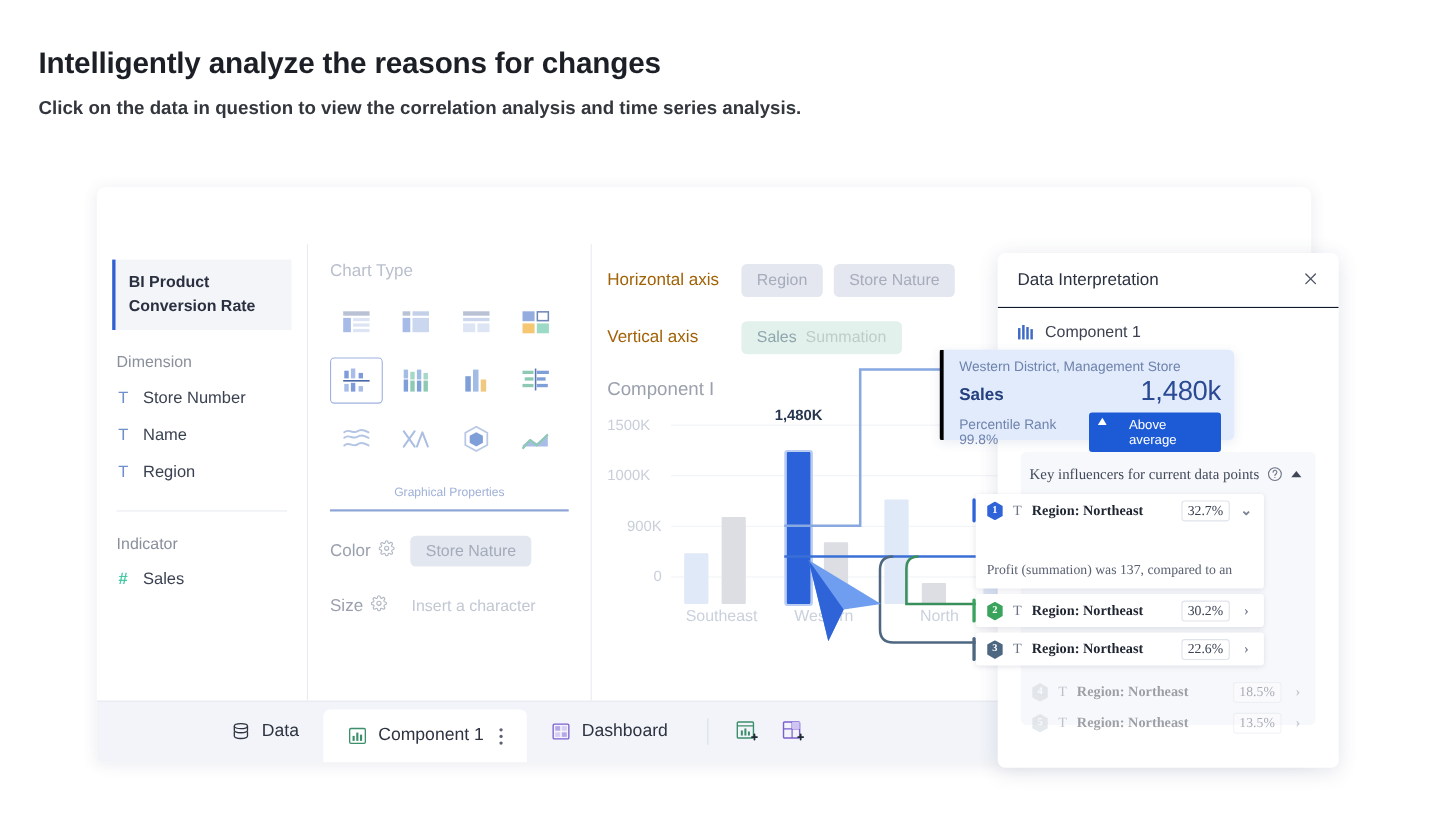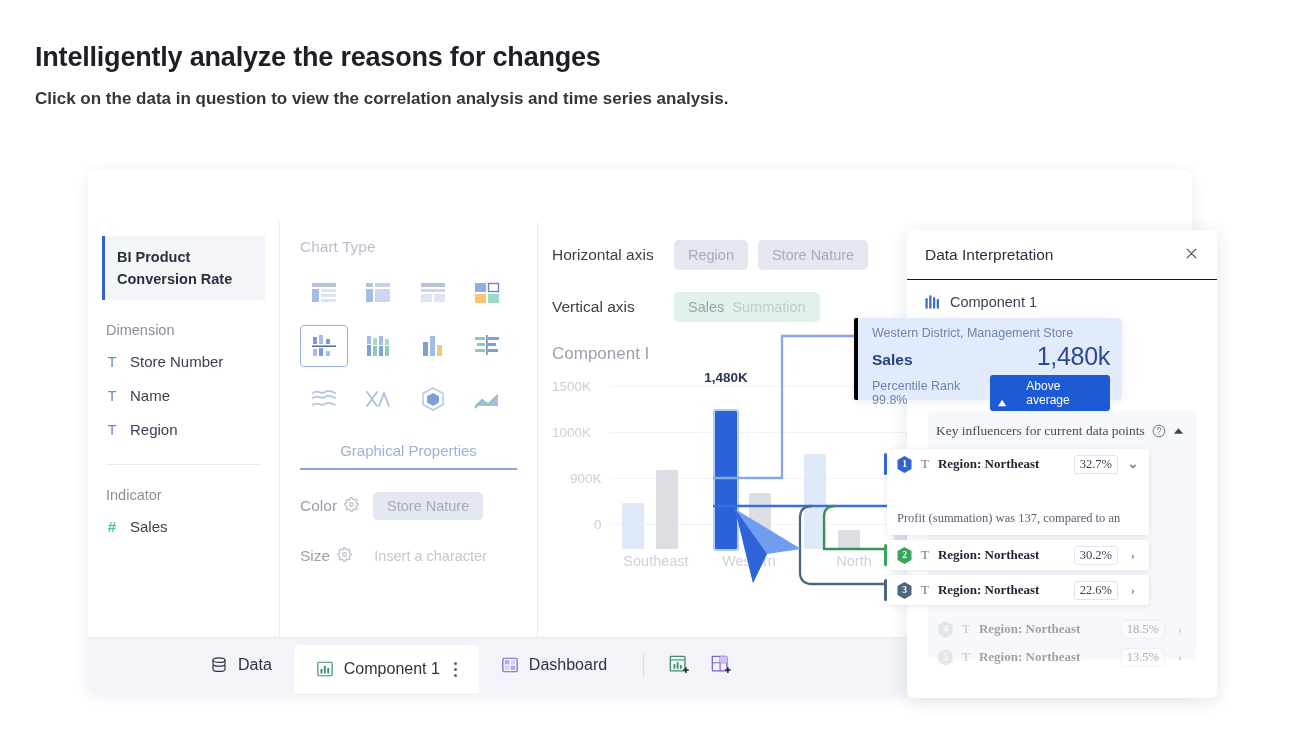--- a/index.html
+++ b/index.html
@@ -93,38 +93,38 @@
   }
   .cfg-title { font-size: 15.5px; color: #b9bfcc; margin-bottom: 16px; }
   .icon-grid { display: grid; grid-template-columns: repeat(4, 1fr); row-gap: 11px; }
   .icon-cell {
     width: 48px; height: 42px;
     display: flex; align-items: center; justify-content: center;
     border-radius: 4px;
   }
   .icon-cell.sel { border: 1.5px solid #9db1e0; }
   .gp-title {
-    text-align: center; font-size: 15px; color: #9fb0d8;
+    text-align: center; font-size: 11px; color: #9fb0d8;
     margin-top: 22px; padding-bottom: 9px;
     border-bottom: 2px solid #8ea4d6;
   }
   .prop-row { display: flex; align-items: center; margin-top: 22px; }
   .prop-label { font-size: 15.5px; color: #9aa0ad; }
   .gear { margin-left: 7px; }
   .pill {
     margin-left: 14px; padding: 6px 14px; border-radius: 5px;
     font-size: 14.5px; color: #a4abba;
     background: #e3e7ef;
   }
   .pill.ghost { background: transparent; color: #c2c7d2; padding-left: 8px;}
 
   
   .chart-panel { flex: 1; position: relative; padding: 18px 0 0 14px; }
   .axis-row { display: flex; align-items: center; margin-bottom: 6px; }
-  .axis-label { font-size: 15.5px; color: #404040; width: 122px; }
+  .axis-label { font-size: 15.5px; color: #a16207; width: 122px; }
   .chip {
     padding: 7px 14px; border-radius: 5px; font-size: 14.5px;
     background: #e4e7f0; color: #a6acba; margin-right: 10px;
   }
   .chip.green { background: #e2f1ec; color: #9fb5ae; }
   .chip.green b { color: #8fa6ad; font-weight: 400; }
   .chip.green span { color: #bfcdc8; }
 
   .chart-title {
     margin-top: 22px; font-size: 17px; color: #9aa0ad;
@@ -203,21 +203,21 @@
   }
   .vt-sub { font-size: 12.5px; color: #6e83ad; }
   .vt-main { display: flex; align-items: baseline; justify-content: space-between; margin-top: 2px;}
   .vt-name { font-size: 15.5px; font-weight: bold; color: #24407d; }
   .vt-num { font-size: 25px; font-weight: 500; color: #2a4a94; letter-spacing:-0.3px;}
   .vt-foot { display: flex; align-items: center; justify-content: space-between; margin-top: 4px;}
   .vt-rank { font-size: 12.5px; color: #6e83ad; }
   .vt-badge {
     background: #1d5bd6; color: #fff; font-size: 12px;
     padding: 4px 10px 4px 8px; border-radius: 3px;
-    display: flex; align-items: flex-end; gap: 20px;
+    display: flex; align-items: flex-start; gap: 20px;
   }
 
   
   .ki-box {
     position: absolute; left: 928px; top: 411px;
     width: 268px; height: 248px;
     background: #f7f8fb; border-radius: 5px; font-family: Liberation Serif, serif;
   }
   .ki-head {
     display: flex; align-items: center; gap: 7px;

